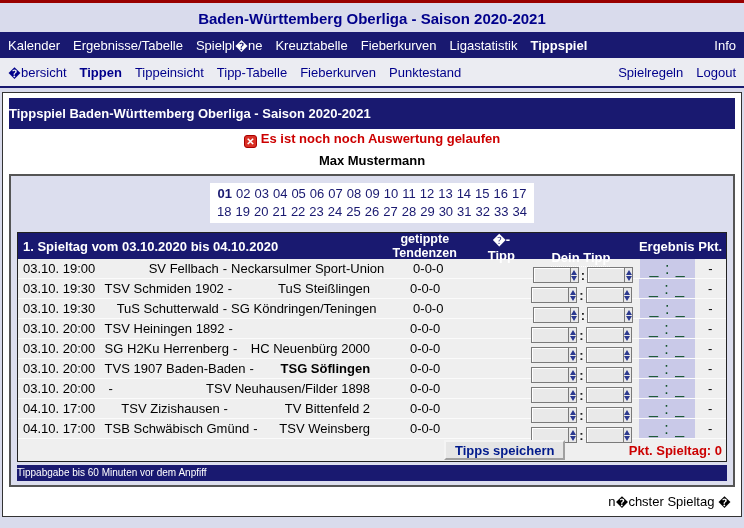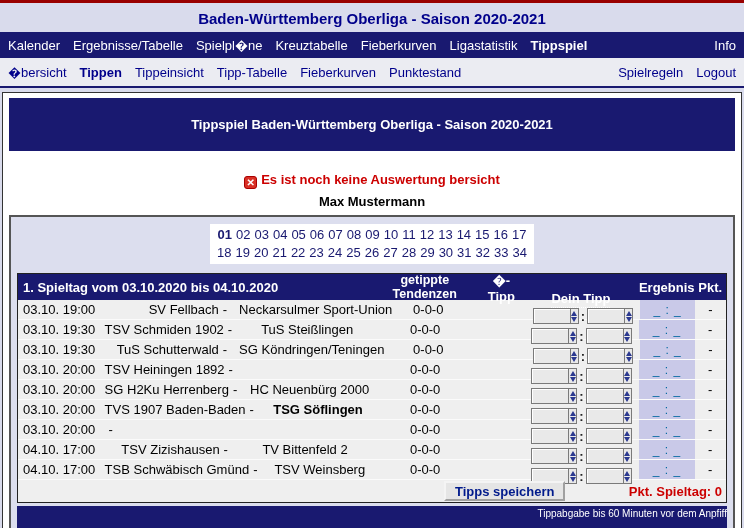--- a/index.html
+++ b/index.html
@@ -15,21 +15,21 @@
   .nav1 .item.active { font-weight:bold; }
   .nav1 .spacer, .nav2 .spacer { flex:1; }
 
   .nav2 { background:#ebecf2; color:#00008b; font-size:13px; display:flex; align-items:center;
           gap:13px; padding:5px 8px; border-bottom:2px solid #191970; }
   .nav2 .item { cursor:pointer; white-space:nowrap; }
   .nav2 .item.active { font-weight:bold; }
 
   .main-box { margin:4px 2px 0 2px; background:#fff; border:1px solid #333; padding:4px 4px 2px; }
   .main-header { background:#191970; color:#fff; font-weight:bold; font-size:13px;
-                 text-align:center; padding:19px 0; margin:1px 2px 19px; }
+                 text-align:left; padding:8px 0; margin:1px 2px 0; }
   .status-line { text-align:center; color:#cc0000; font-weight:bold; font-size:13px; padding:2px 0; }
   .x-icon { display:inline-block; width:13px; height:13px; background:#d93025; border:1px solid #a00;
             border-radius:3px; color:#fff; font-size:10px; line-height:11px; text-align:center;
             font-weight:bold; vertical-align:-2px; margin-right:4px; }
   .user-line { text-align:center; font-weight:bold; font-size:13px; padding:3px 0 6px; }
 
   .panel { margin:0 2px; border:2px solid #555; background:#dcdeee; padding:7px 2px 2px; }
 
   .matchdays { text-align:center; margin-bottom:9px; }
   .md-strip { display:inline-block; background:#fff; padding:2px 5px; font-size:13px; line-height:18px; }
@@ -37,25 +37,25 @@
   .md.current { font-weight:bold; cursor:default; }
 
   .tipp-table { margin:0 4px; border:1px solid #222; background:#efefef; font-size:13px; }
   .t-row, .t-head { display:flex; align-items:center; }
   .t-head { background:#191970; color:#fff; font-weight:bold; height:26px; }
   .c-title { width:358px; padding-left:5px; white-space:nowrap; }
   .c-dt   { width:88px;  padding-left:5px; white-space:nowrap; }
   .c-match{ width:270px; display:flex; white-space:nowrap; }
   .c-home { flex:0 0 115px; text-align:right; overflow:visible; }
   .c-sep  { padding:0 4px; }
-  .c-away { flex:1; text-align:center;margin-left:8px; }
+  .c-away { flex:1; text-align:right; }
   .c-tend { width:112px; text-align:center; }
   .c-avg  { width:44px;  text-align:center; }
   .c-tip  { width:118px; text-align:center; display:flex; align-items:flex-end; justify-content:center;margin-top:24px; }
-  .c-res  { width:56px;  text-align:center; color:#0369a1; font-size:12px; letter-spacing:1px; }
+  .c-res  { width:56px;  text-align:center; color:#14532d; font-size:16px; letter-spacing:1px; }
   .c-pkt  { width:32px;  text-align:center; }
   .t-head .c-tend { font-size:12.5px; }
   .t-head .c-tip span { border-bottom:1px dotted #fff; padding-bottom:1px; }
   .t-head .c-res, .t-head .c-pkt { color:#fff; font-size:13px; letter-spacing:0; }
 
   .t-row { height:20px; border-bottom:1px solid #fbfbfb; }
   .t-row .c-tip { align-self:stretch; background:#dadaf2; }
   .t-row .c-res { align-self:stretch; background:#c9c9e8; display:flex; align-items:center; justify-content:center; }
 
   .tipbox { display:flex; height:16px; }
@@ -69,21 +69,21 @@
             border-top:5px solid #2b3990; margin-top:1px; }
   .colon { padding:0 2px; font-weight:bold; color:#222; }
 
   .action-row { display:flex; align-items:center; height:22px; background:#efefef; }
   .action-spacer { width:426px; }
   .save-btn { background:#e5e5e5; border:2px outset #f4f4f4; color:#001a8c; font-weight:bold;
               font-size:13px; height:20px; padding:0 9px; font-family:"Liberation Sans",sans-serif; cursor:pointer; }
   .pkt-label { flex:1; text-align:right; color:#cc0000; font-weight:bold; font-size:13px; padding-right:4px; }
 
   .deadline-bar { margin:3px 4px 2px; background:#191970; color:#fff; font-size:10px;
-                  text-align:right; padding:2px 0 10px; }
+                  text-align:left; padding:2px 0 3px; }
 
   .next-row { text-align:right; font-size:13px; padding:5px 6px 4px; }
   .next-link { color:#000; text-decoration:none; cursor:pointer; }
 
   .footer { position:relative; height:62px; }
   .flags-row { position:absolute; left:4px; top:11px; display:flex; gap:2px; }
   .flag { width:19px; height:13px; border:1px solid #333; display:block; cursor:pointer; }
   .flag svg { display:block; width:100%; height:100%; }
 </style>
 </head>
@@ -115,21 +115,21 @@
     <span class="item">Punktestand</span>
     <span class="spacer"></span>
   <span class="item">Spielregeln</span>
   <span class="item">Logout</span>
 </div>
 
 <div class="main-box">
   <div class="main-header">Tippspiel Baden-Württemberg Oberliga - Saison 2020-2021</div>
 
   <div class="status-line">
-    <span class="x-icon">✕</span><span>Es ist noch keine Auswertung bersicht</span>
+    <span class="x-icon">✕</span><span>Es ist noch noch Auswertung gelaufen</span>
   </div>
 
   <div class="user-line">Max Mustermann</div>
 
   <div class="panel">
     <div class="matchdays">
       <div class="md-strip">
         <div id="md-row1"><a class="md current">01</a><a class="md">02</a><a class="md">03</a><a class="md">04</a><a class="md">05</a><a class="md">06</a><a class="md">07</a><a class="md">08</a><a class="md">09</a><a class="md">10</a><a class="md">11</a><a class="md">12</a><a class="md">13</a><a class="md">14</a><a class="md">15</a><a class="md">16</a><a class="md">17</a></div>
         <div id="md-row2"><a class="md">18</a><a class="md">19</a><a class="md">20</a><a class="md">21</a><a class="md">22</a><a class="md">23</a><a class="md">24</a><a class="md">25</a><a class="md">26</a><a class="md">27</a><a class="md">28</a><a class="md">29</a><a class="md">30</a><a class="md">31</a><a class="md">32</a><a class="md">33</a><a class="md">34</a></div>
       </div>
@@ -317,20 +317,21 @@
                 </span>
               </span>
             </span>
             <span class="c-res">_ : _</span>
             <span class="c-pkt">-</span>
           </div>
           <div class="t-row">
             <span class="c-dt">03.10. 20:00</span>
             <span class="c-match">
               <span class="c-sep">-</span>
+              <span class="c-away">TSV Neuhausen/Filder 1898</span>
             </span>
             <span class="c-tend">0-0-0</span>
             <span class="c-avg"></span>
             <span class="c-tip">
               <span class="tipbox">
                 <span class="tipfield"></span>
                 <span class="spin">
                   <span class="arr-up"></span>
                   <span class="arr-dn"></span>
                 </span>

